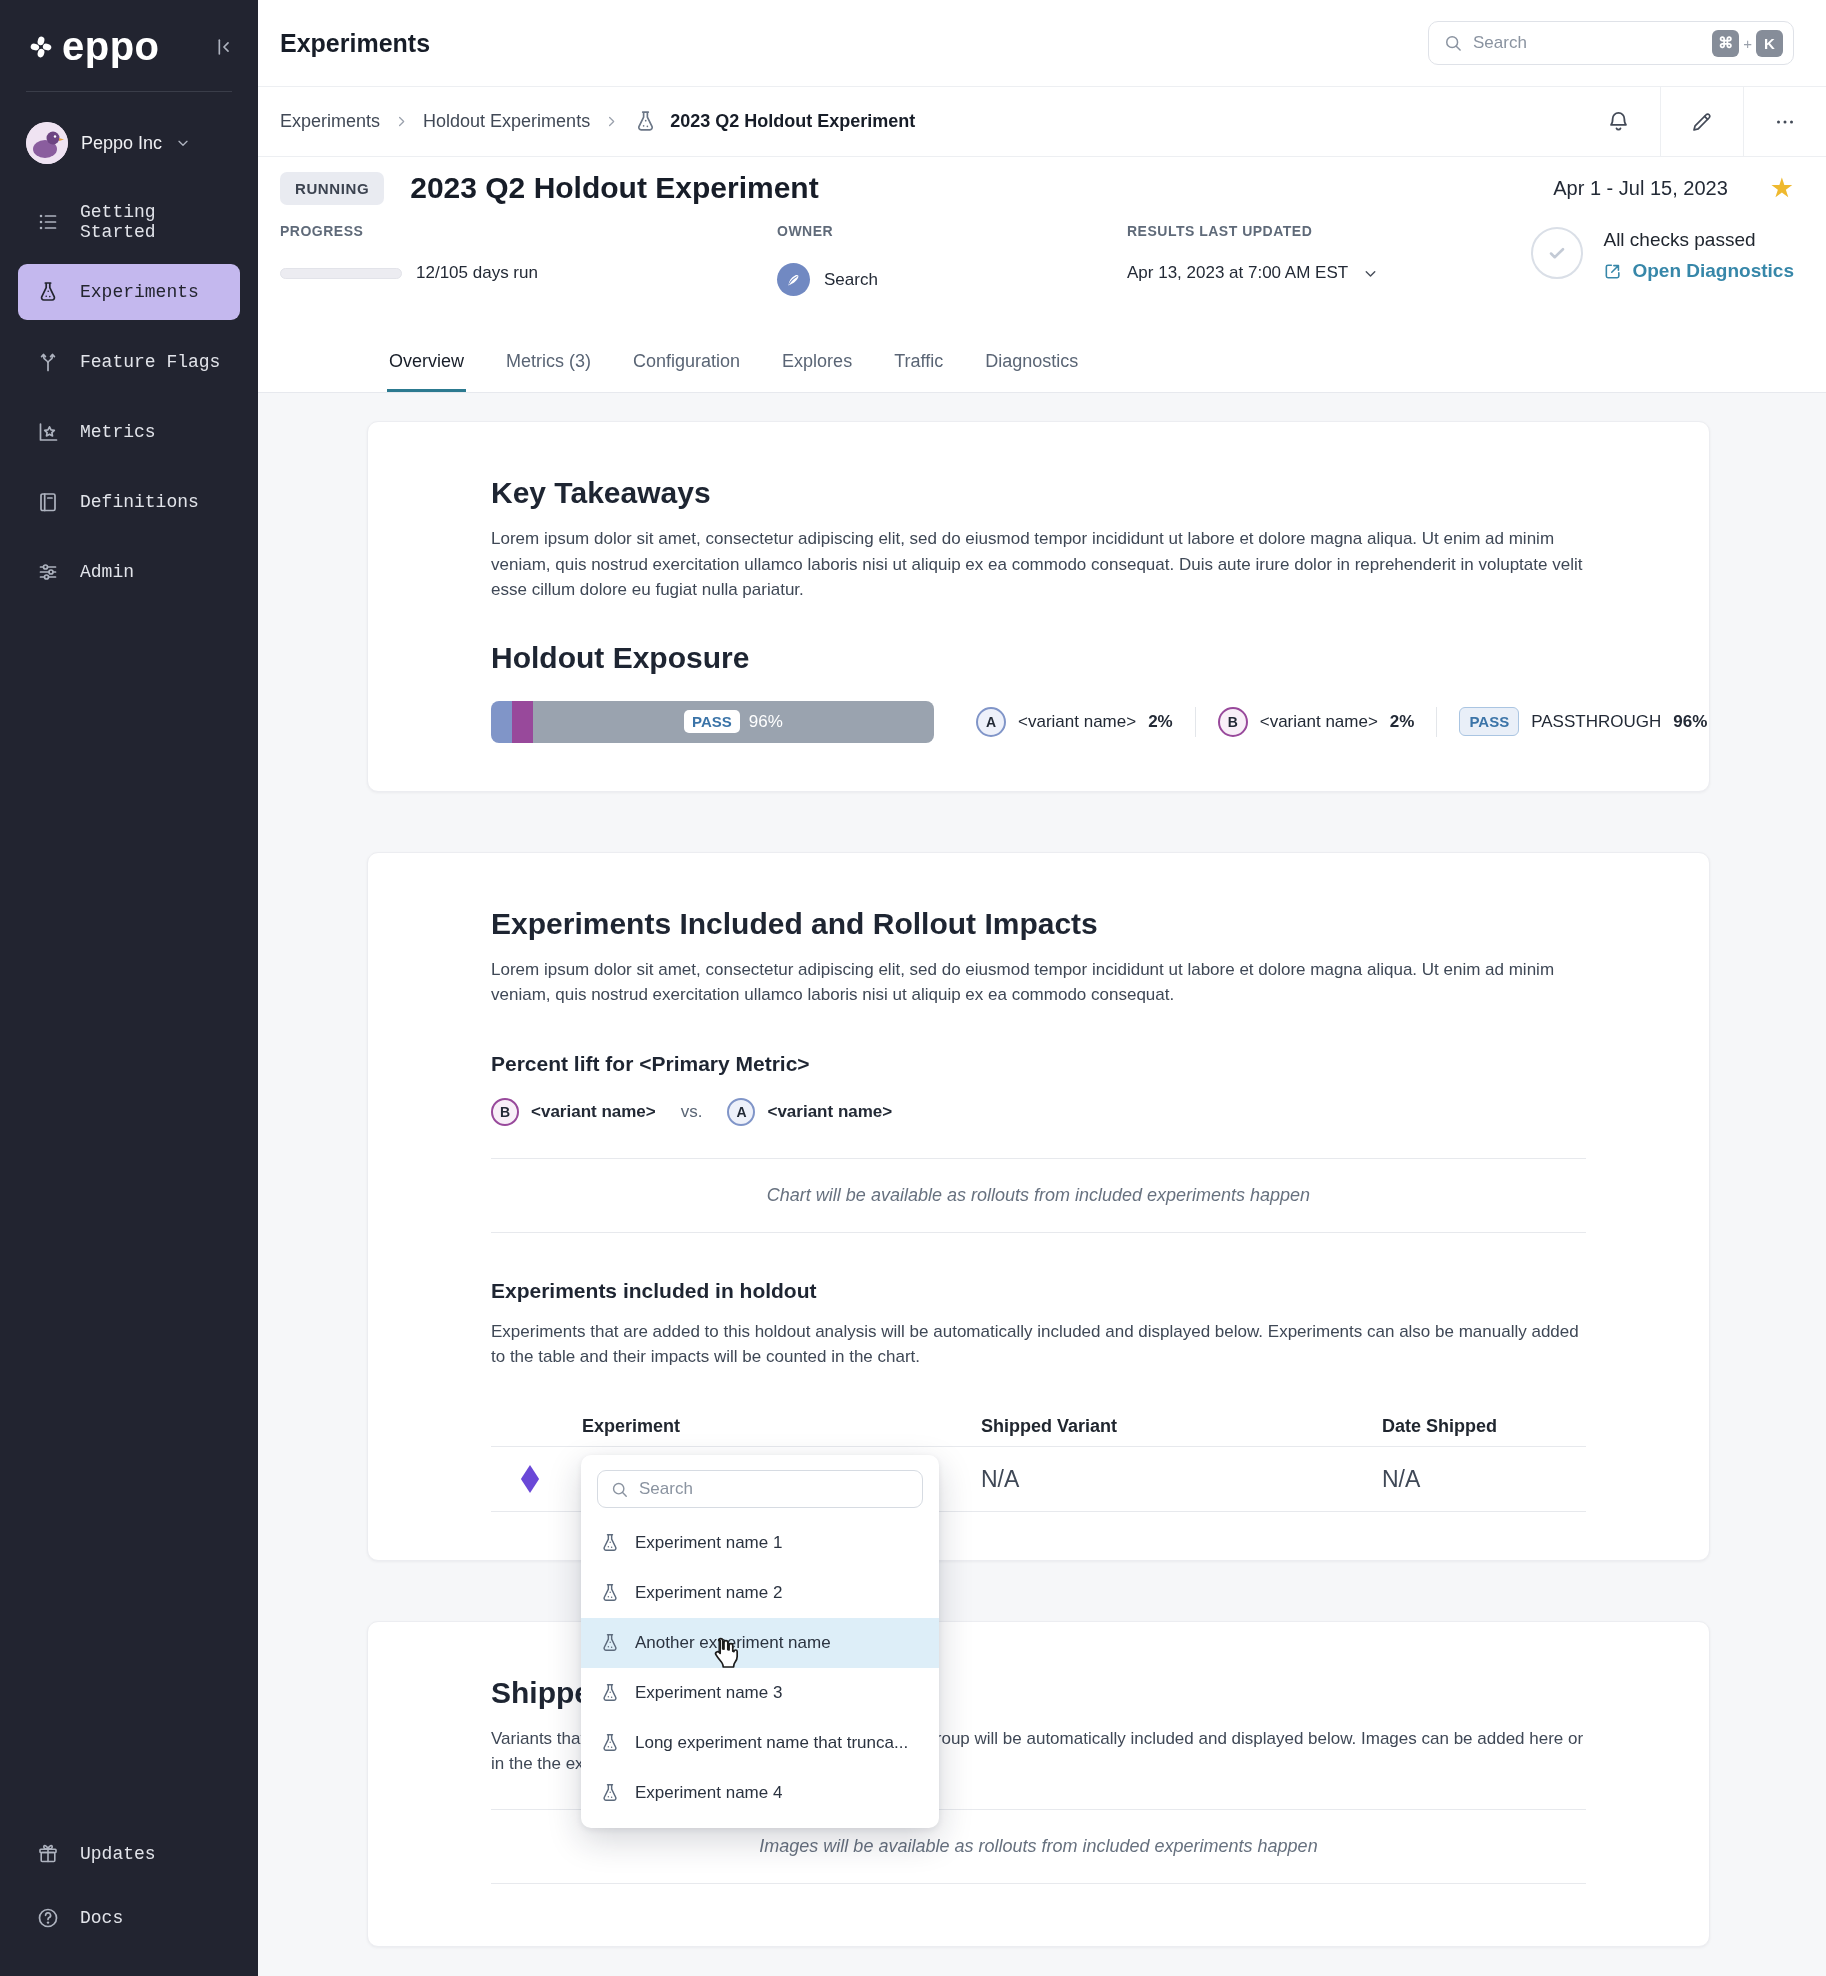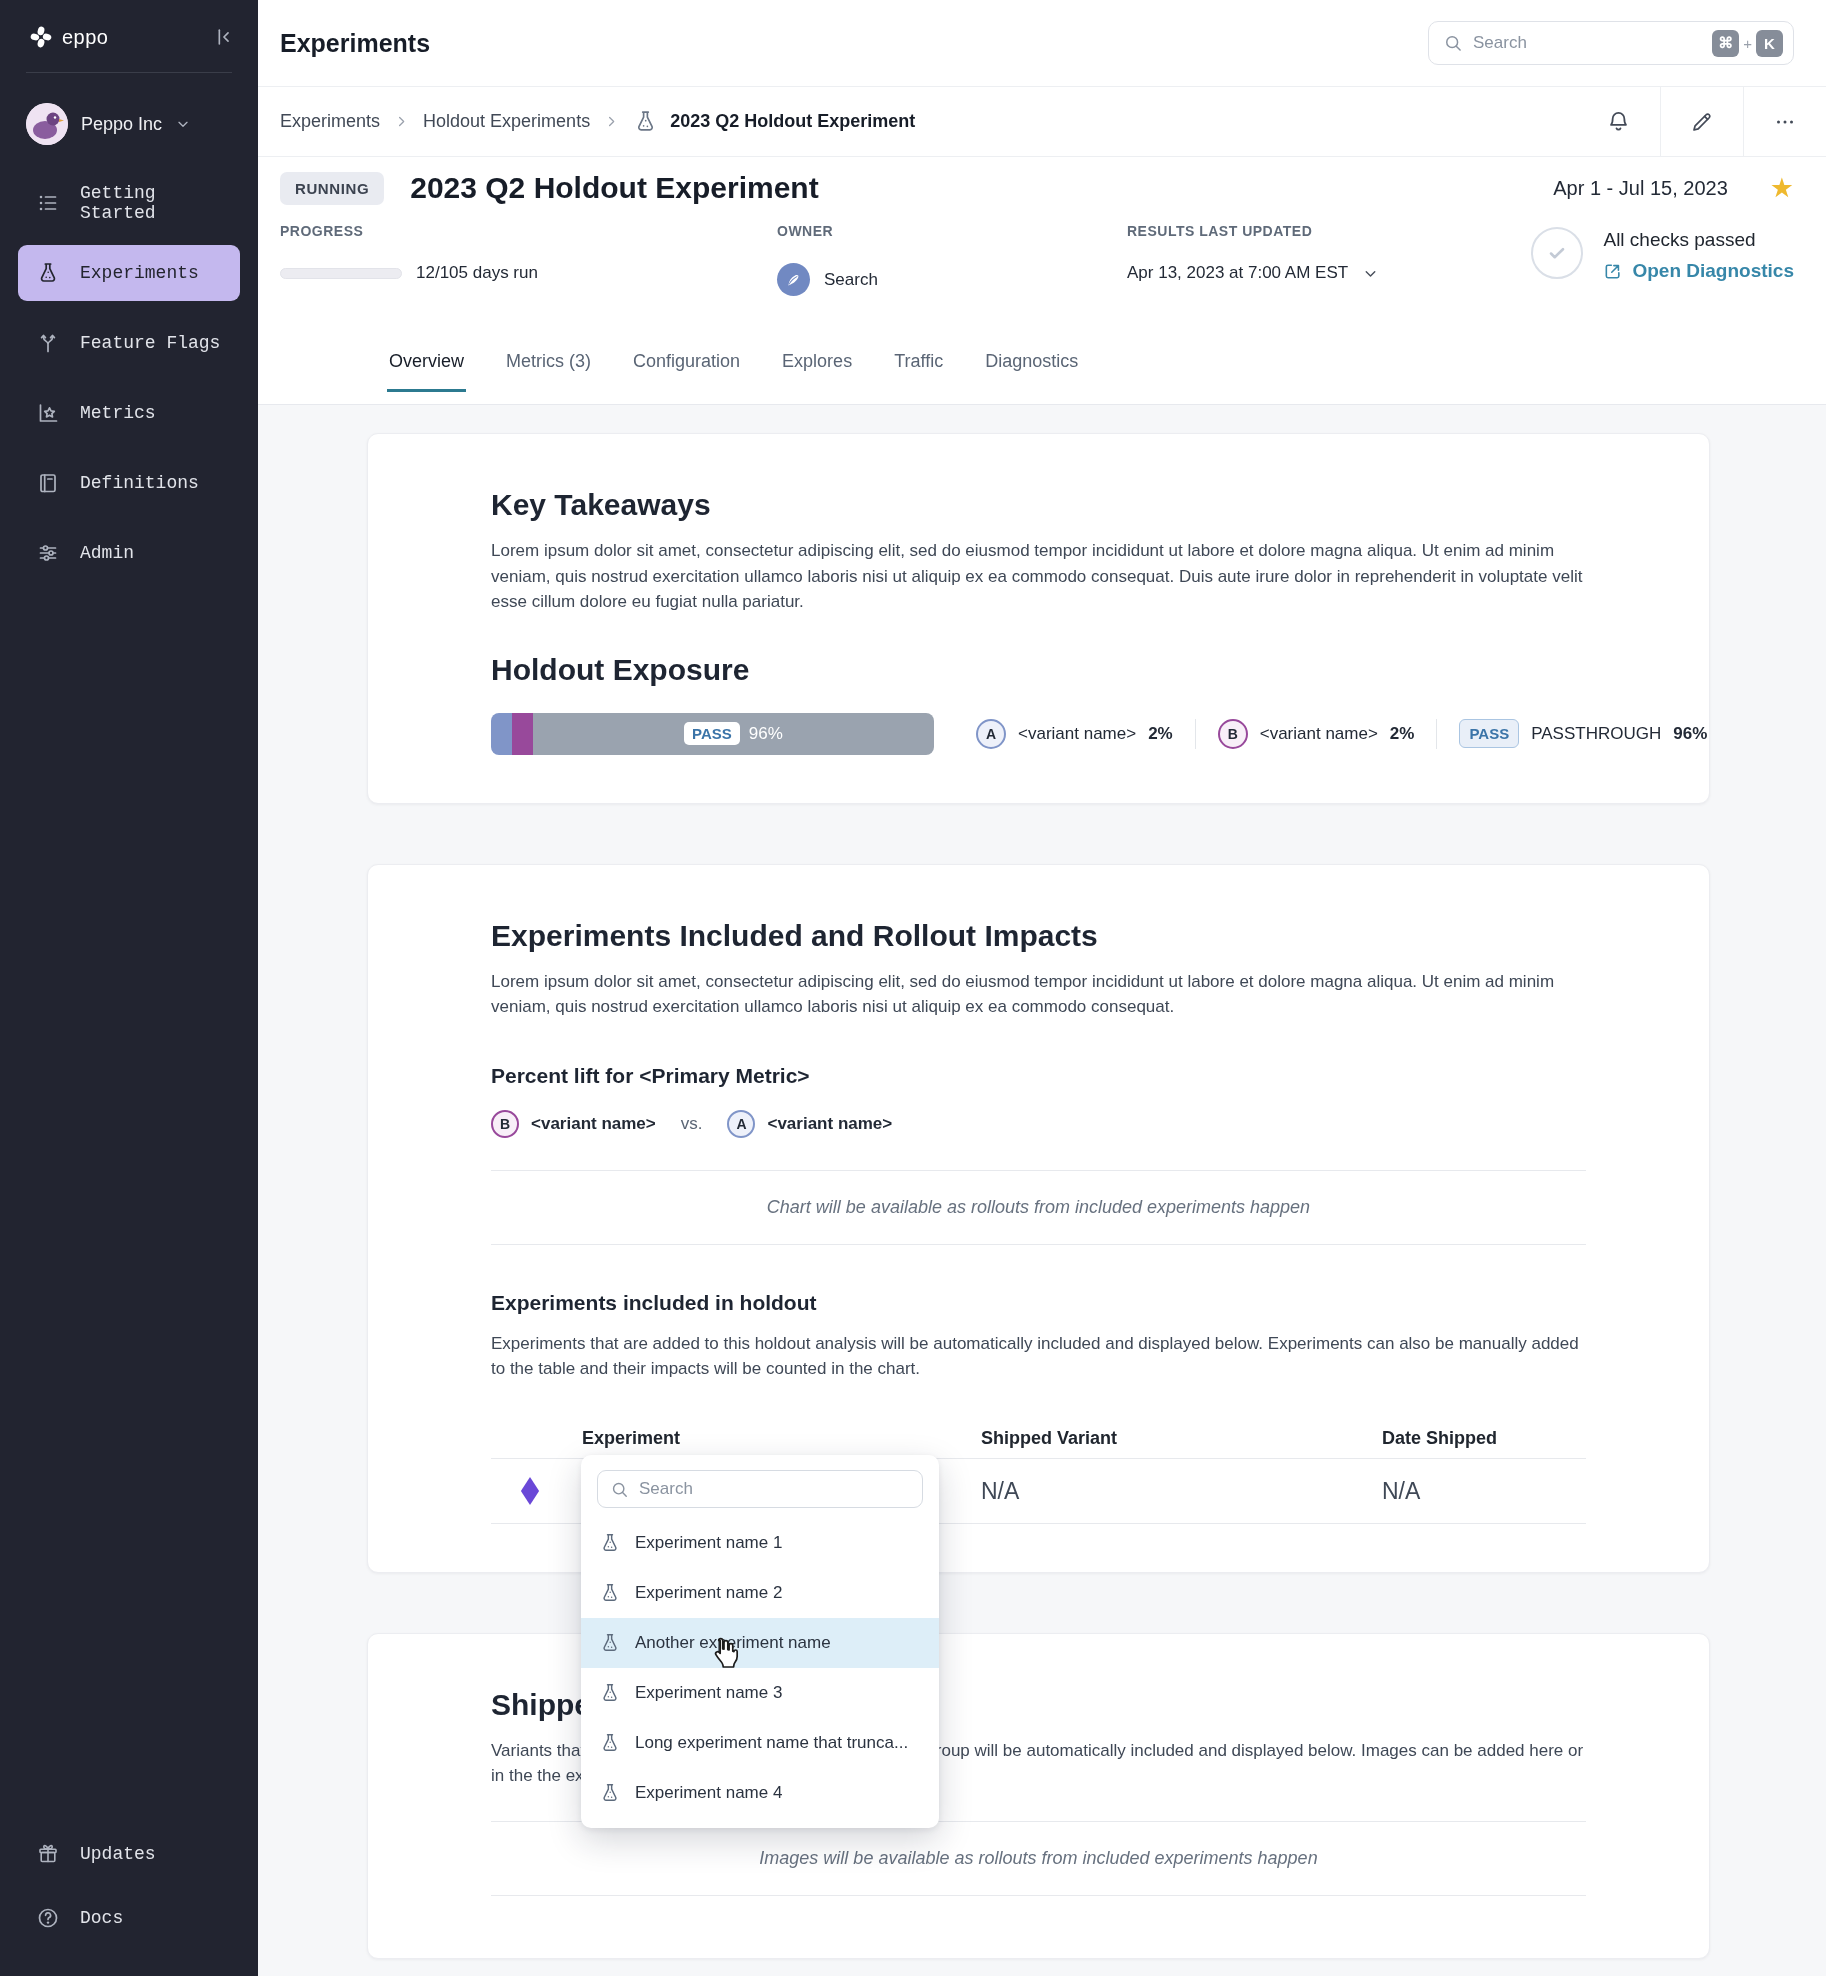--- a/index.html
+++ b/index.html
@@ -6,21 +6,21 @@
   html,body { background:#eceef0; }
   .app {
     position: relative; width: 1826px; height: 1976px;
     background: #f6f7f9; overflow: hidden;
     font-family: "Liberation Sans", sans-serif; color:#1e2532;
   }
   
   .sidebar { position:absolute; left:0; top:0; width:258px; height:100%; background:#222430; color:#e7e9ee; z-index:5; }
   .sb-top { display:flex; align-items:center; justify-content:space-between; padding:24px 24px 20px 28px; }
   .sb-logo { display:flex; align-items:center; gap:8px; cursor:pointer; }
-  .sb-logo span { font-size:20px; font-weight:400; letter-spacing:.5px; color:#fff; }
+  .sb-logo span { font-size:40px; font-weight:700; letter-spacing:.5px; color:#fff; }
   .sb-collapse { background:none; border:none; color:#aeb3bf; cursor:pointer; display:flex; }
   .sb-divider { border-top:1px solid #3a3d49; margin:2px 26px 10px 26px; }
   .sb-org { display:flex; align-items:center; gap:13px; padding:20px 24px 20px 26px; cursor:pointer; font-size:18px; color:#f0f1f4; }
   .sb-avatar { width:42px; height:42px; border-radius:50%; overflow:hidden; background:#efe3f2; flex:none; display:flex; }
   .sb-nav { margin-top:10px; }
   .sb-item { display:flex; align-items:center; gap:20px; height:56px; margin:0 18px 14px 18px; padding:0 0 0 18px; border-radius:9px; font-size:18px; color:#e2e4ea; cursor:pointer;font-family:Liberation Mono, monospace; }
   .sb-item .sb-icon { display:flex; color:#aeb3bf; }
   .sb-item.active { background:#c4b8ee; color:#23252f; font-weight:400; }
   .sb-item.active .sb-icon { color:#23252f; }
   .sb-footer { position:absolute; bottom:22px; left:0; right:0; }
@@ -54,21 +54,21 @@
   .meta-val { display:flex; align-items:center; gap:14px; margin-top:24px; font-size:17px; color:#232a36; }
   .pbar { width:122px; height:11px; border-radius:6px; background:#ececf1; border:1px solid #e2e3e9; overflow:hidden; }
   .pbar-fill { height:100%; width:15%; background:#7a58d2; border-radius:6px; }
   .owner-avatar { width:33px; height:33px; border-radius:50%; background:#7189c2; display:flex; align-items:center; justify-content:center; color:#fff; }
   .chev { color:#49505c; display:flex; }
   .checks { position:absolute; right:0; top:4px; display:flex; gap:20px; }
   .check-circle { width:52px; height:52px; border-radius:50%; border:2px solid #dadfe7; display:flex; align-items:center; justify-content:center; color:#c3cad5; }
   .checks-text { font-size:19px; color:#20262f; padding-top:2px; }
   .diag-link { display:flex; align-items:center; gap:9px; margin-top:9px; color:#3787a9; font-weight:700; font-size:19px; cursor:pointer; }
   
-  .tabsrow { background:#fff; border-bottom:1px solid #e7e9ee; padding:12px 0 12px 129px; display:flex; gap:38px;align-items:flex-end; }
+  .tabsrow { background:#fff; border-bottom:1px solid #e7e9ee; padding:12px 0 0 129px; display:flex; gap:38px;align-items:flex-end; }
   .tab { font-size:18px; color:#5a6575; padding:8px 2px 17px 2px; cursor:pointer; border-bottom:3px solid transparent; }
   .tab.active { color:#171d28; border-bottom-color:#2c7a90; }
   
   .content { padding:28px 0 80px 109px; }
   .card { width:1343px; background:#fff; border:1px solid #ecedf1; border-radius:11px; box-shadow:0 1px 3px rgba(16,24,40,.05); padding:54px 123px 48px 123px; margin-bottom:60px; }
   .card-title { font-size:30px; font-weight:700; color:#1e2532; }
   .card p { font-size:17px; line-height:1.5; color:#3f4856; margin-top:16px; }
   .h3 { font-size:21px; font-weight:700; color:#1e2532; }
   
   .exposure-row { display:flex; align-items:center; margin-top:26px; }

